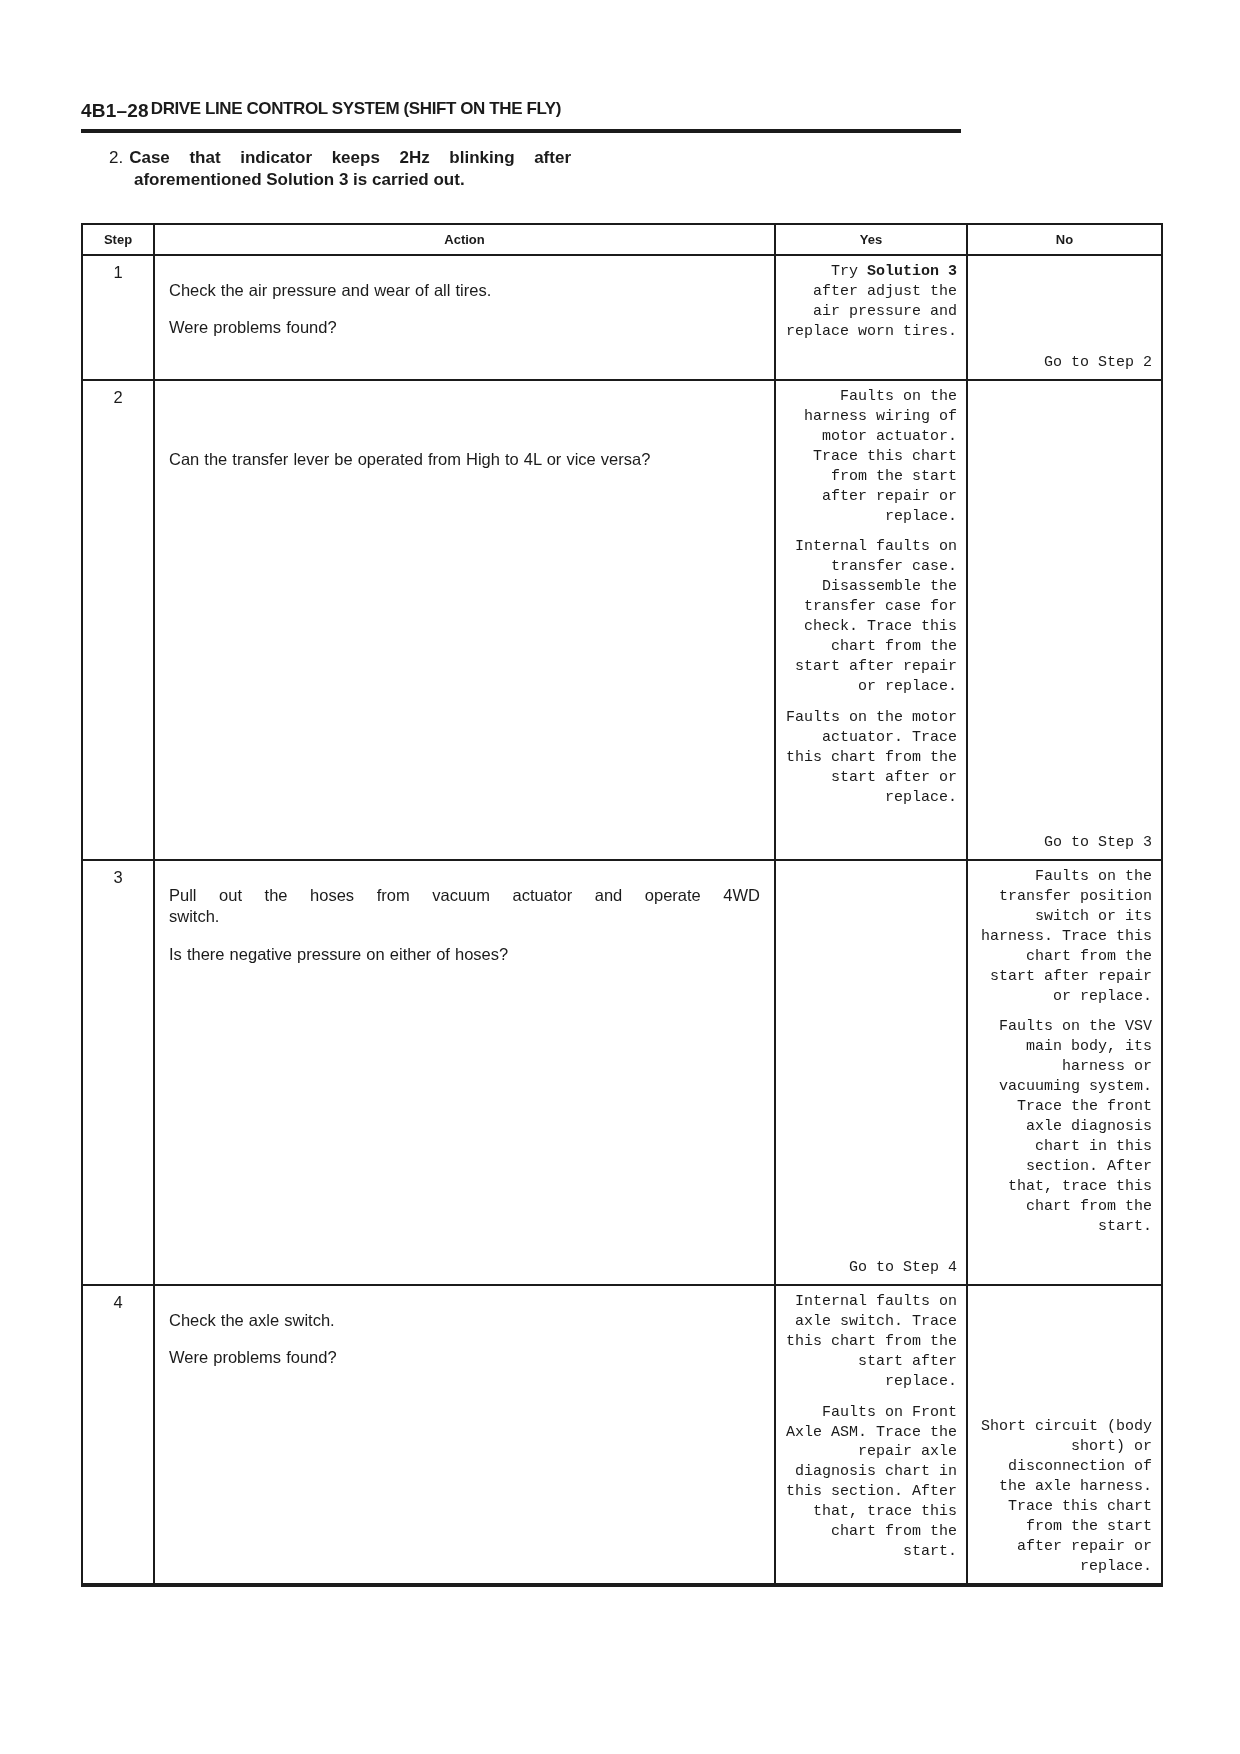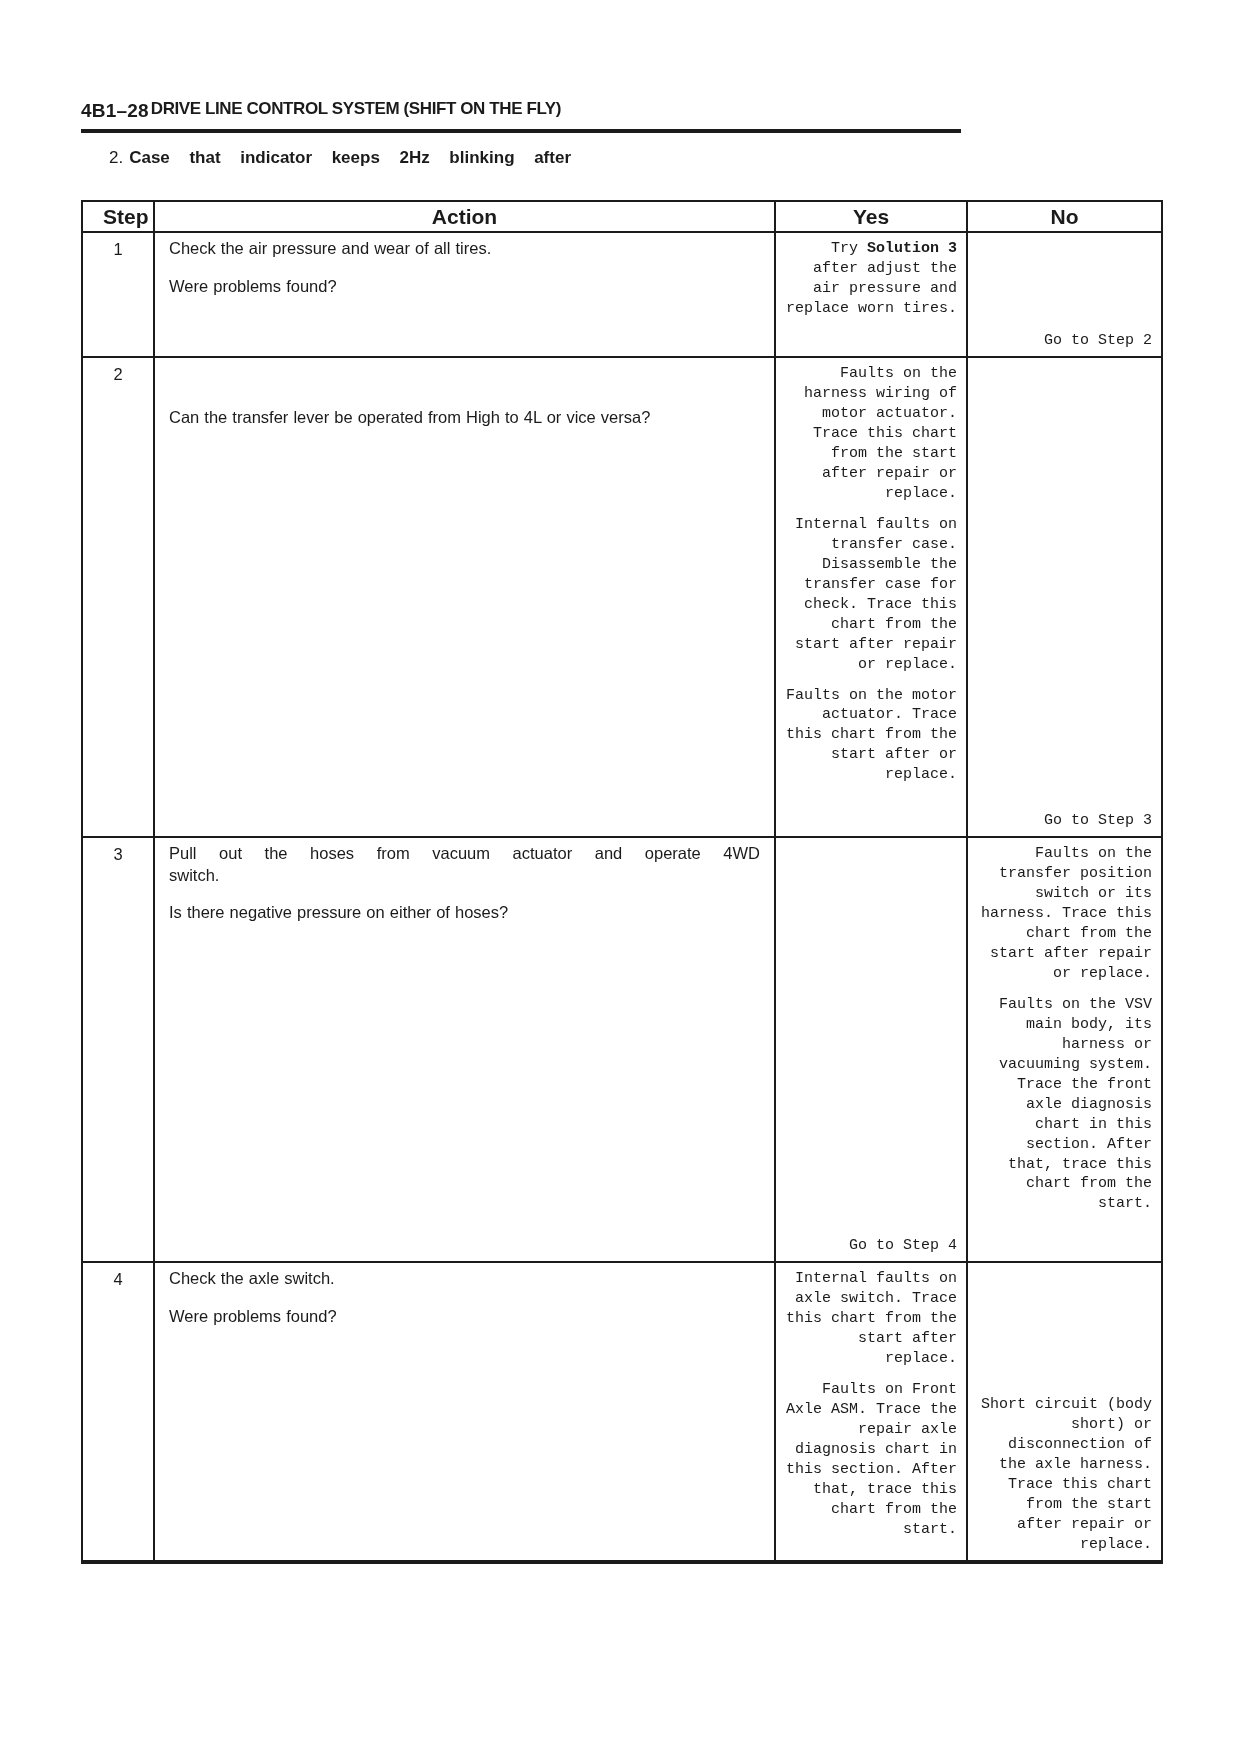--- a/index.html
+++ b/index.html
@@ -68,40 +68,40 @@
   }
   table.diag, table.diag th, table.diag td {
     border: 2px solid #1b1b1b;
   }
   table.diag { border-bottom-width: 4px; }
   .c-step { width: 72px; }
   .c-action { width: 621px; }
   .c-yes { width: 192px; }
   .c-no { width: 195px; }
   th {
-    font-size: 21px;
+    font-size: 13px;
     font-weight: bold;
     height: 31px;
     padding: 2px 20px;
     text-align: center;
   }
   td { vertical-align: top; }
   .r1 { height: 125px; }
   .r2 { height: 480px; }
   .r3 { height: 425px; }
   .r4 { height: 300px; }
   .step-cell {
     text-align: center;
     font-size: 16.5px;
     padding-top: 7px;
   }
   .action-cell {
     font-size: 16.5px;
     line-height: 1.3;
-    padding: 5px 14px;
+    padding: 24px 14px;
     word-spacing: 0.5px;
   }
   .action-cell p { margin: 0; }
   .action-p + .action-p { margin-top: 16px; }
   .push-down { margin-top: 44px !important; }
   .jline {
     display: block;
     text-align: justify;
     text-align-last: justify;
   }
@@ -125,20 +125,21 @@
     <span class="page-number">4B1–28</span>
     <span class="page-title">DRIVE LINE CONTROL SYSTEM (SHIFT ON THE FLY)</span>
   </div>
   <div class="header-rule"></div>
 
   <div class="section">
     <div class="section-line1">
       <span class="section-num">2.</span>
       <span class="section-rest">Case that indicator keeps 2Hz blinking after</span>
     </div>
+    <div class="section-line2">aforementioned Solution 3 is carried out.</div>
   </div>
 
   <table class="diag">
     <colgroup>
       <col class="c-step">
         <col class="c-action">
         <col class="c-yes">
         <col class="c-no">
     </colgroup>
     <thead>

